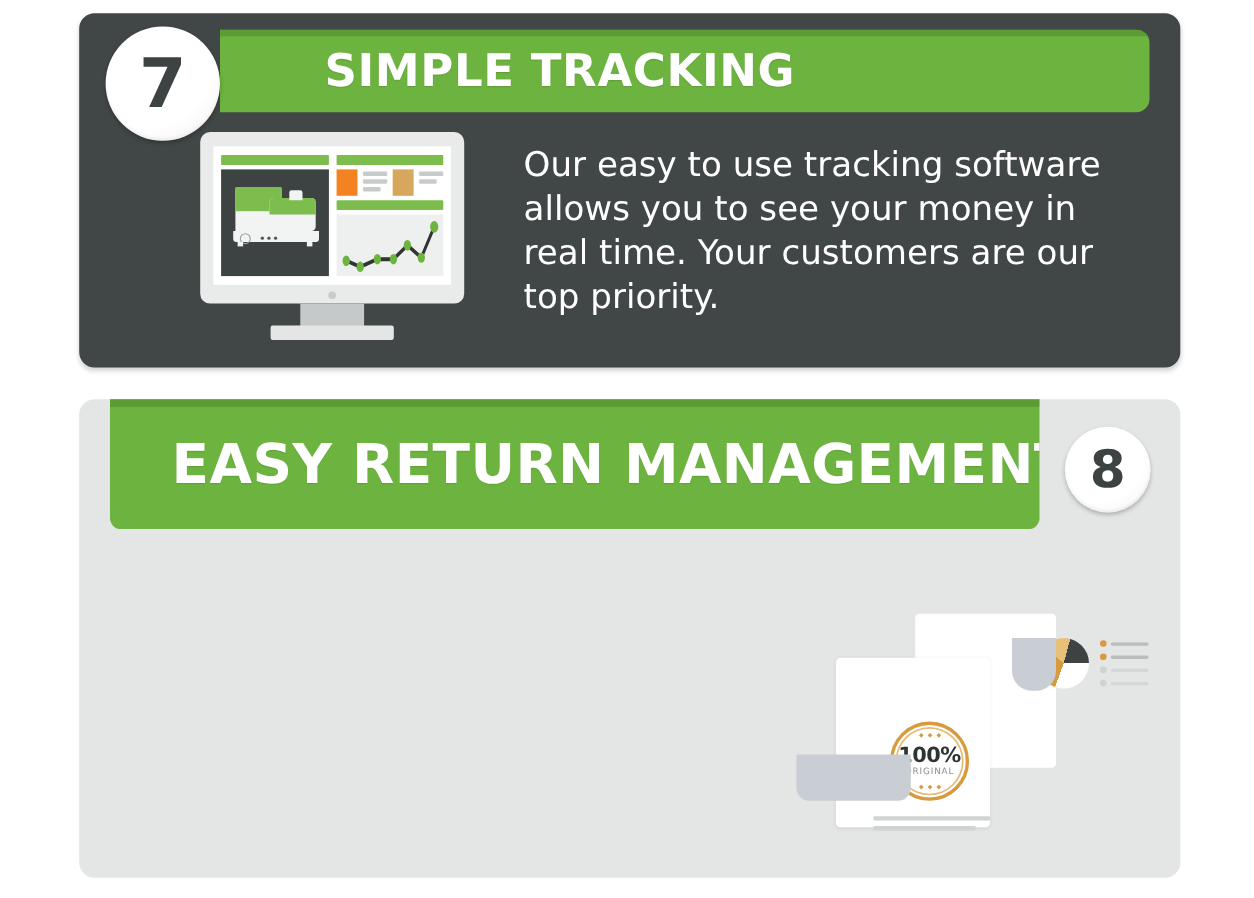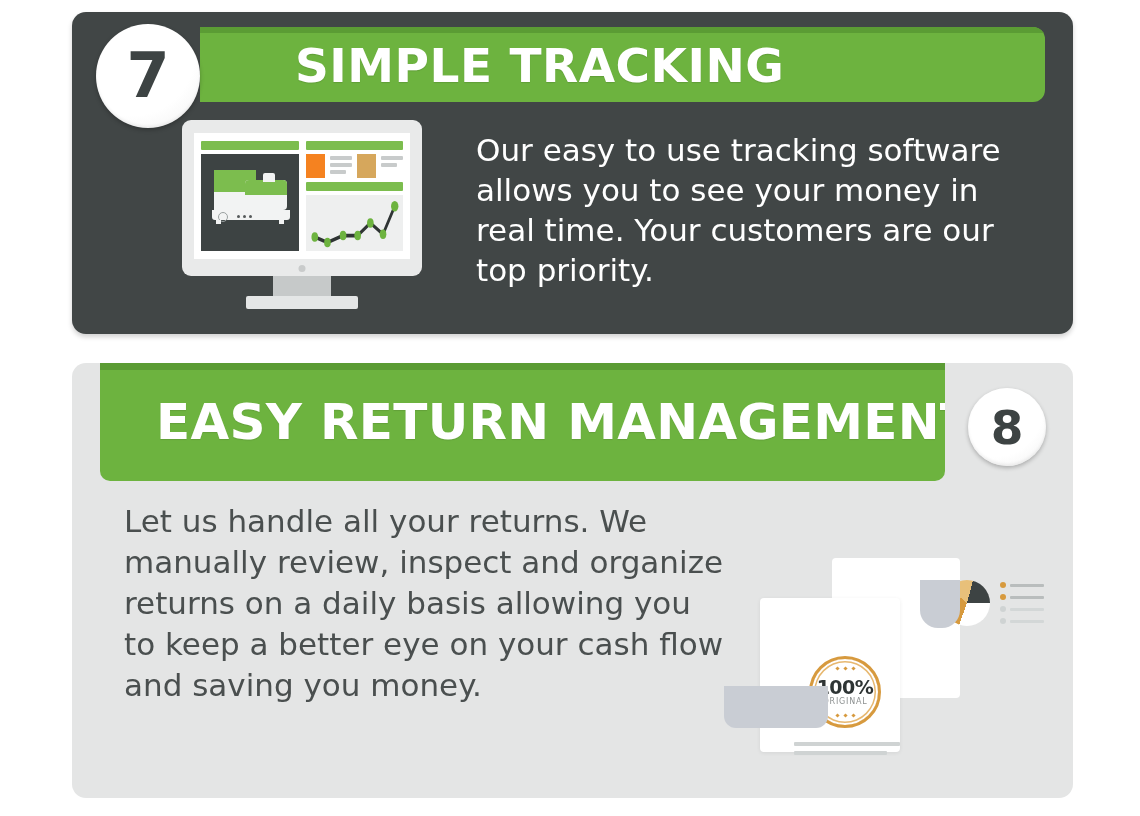--- a/index.html
+++ b/index.html
@@ -41,21 +41,21 @@
     left: 0; top: 0; right: 0;
     height: 6px;
     background: #5b9c34;
   }
   #panel-seven-title {
     position: absolute;
     left: 95px;
     top: 50%;
     transform: translateY(-50%);
     color: #ffffff;
-    font-size: 47px;
+    font-size: 41px;
     font-weight: bold;
     letter-spacing: 0.5px;
     line-height: 1;
     text-shadow: 0 1px 1px rgba(0,0,0,0.12);
     white-space: nowrap;
   }
 
   .badge-circle {
     position: absolute;
     border-radius: 50%;
@@ -483,21 +483,20 @@
 <div id="panel-eight">
 
   <div id="panel-eight-banner">
     <div id="panel-eight-title">EASY RETURN MANAGEMENT</div>
   </div>
 
   <div class="badge-circle" id="badge-eight">
     <span>8</span>
   </div>
 
-  <div id="panel-eight-text">Let us handle all your returns. We manually review, inspect and organize returns on a daily basis allowing you to keep a better eye on your cash flow and saving you money.</div>
 
   <div id="certificate-illustration">
 
     <div class="doc-sheet" id="doc-back">
       <div id="pie-graphic"></div>
       <div id="doc-back-list">
         <div class="list-row">
           <span class="list-bullet"></span>
           <span class="list-line"></span>
         </div>

